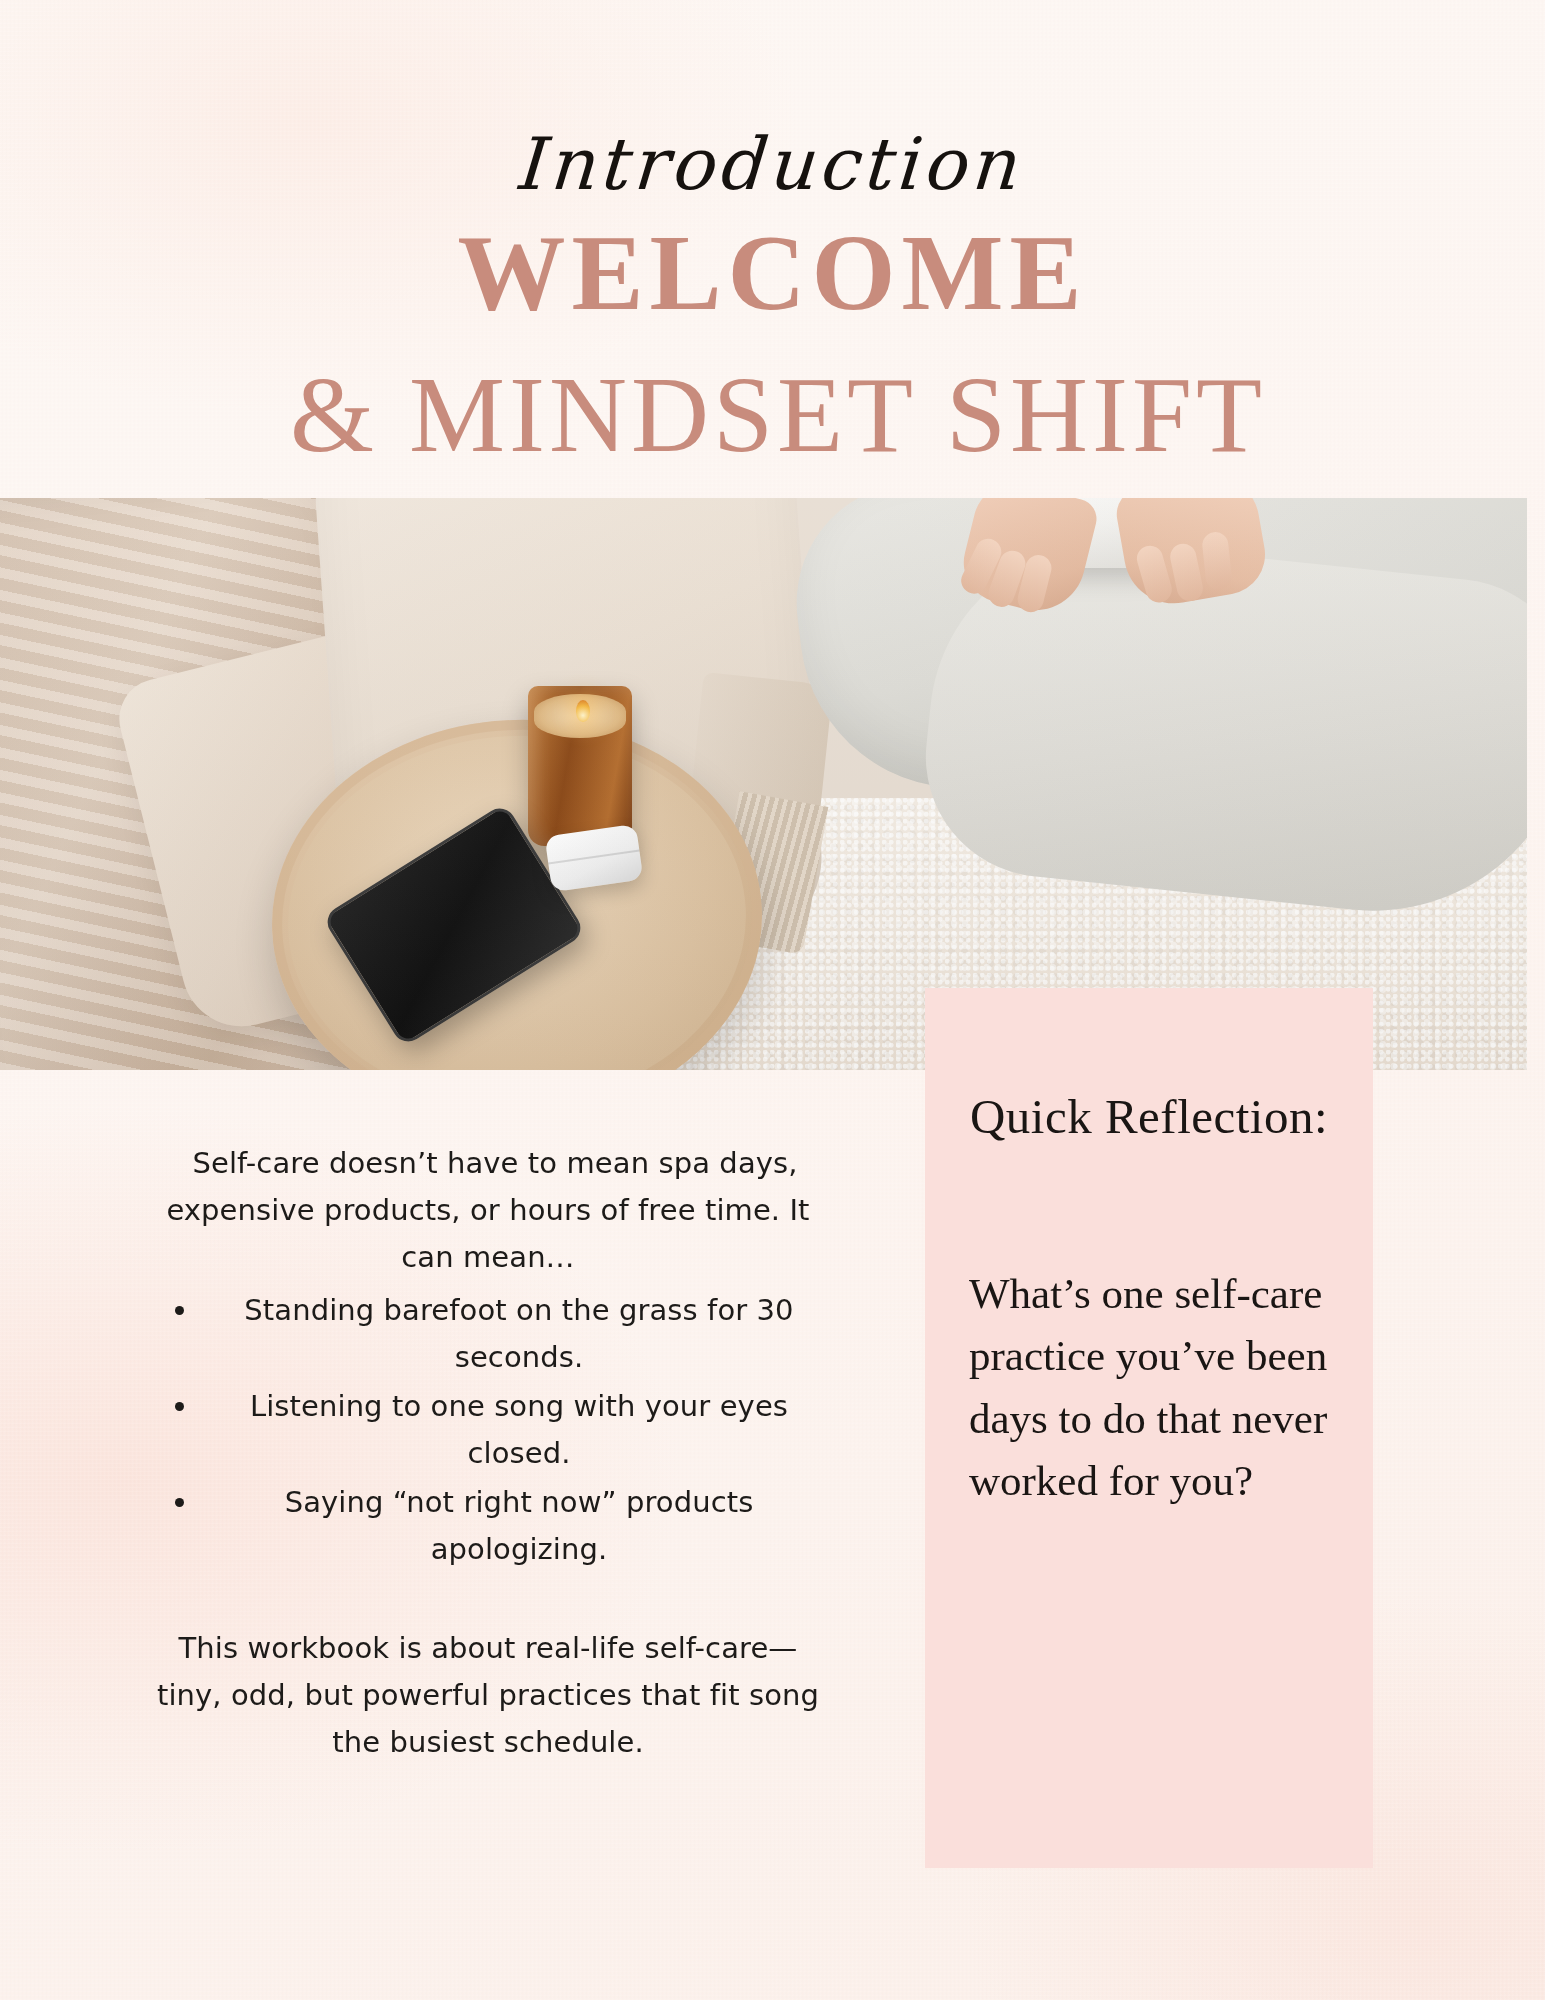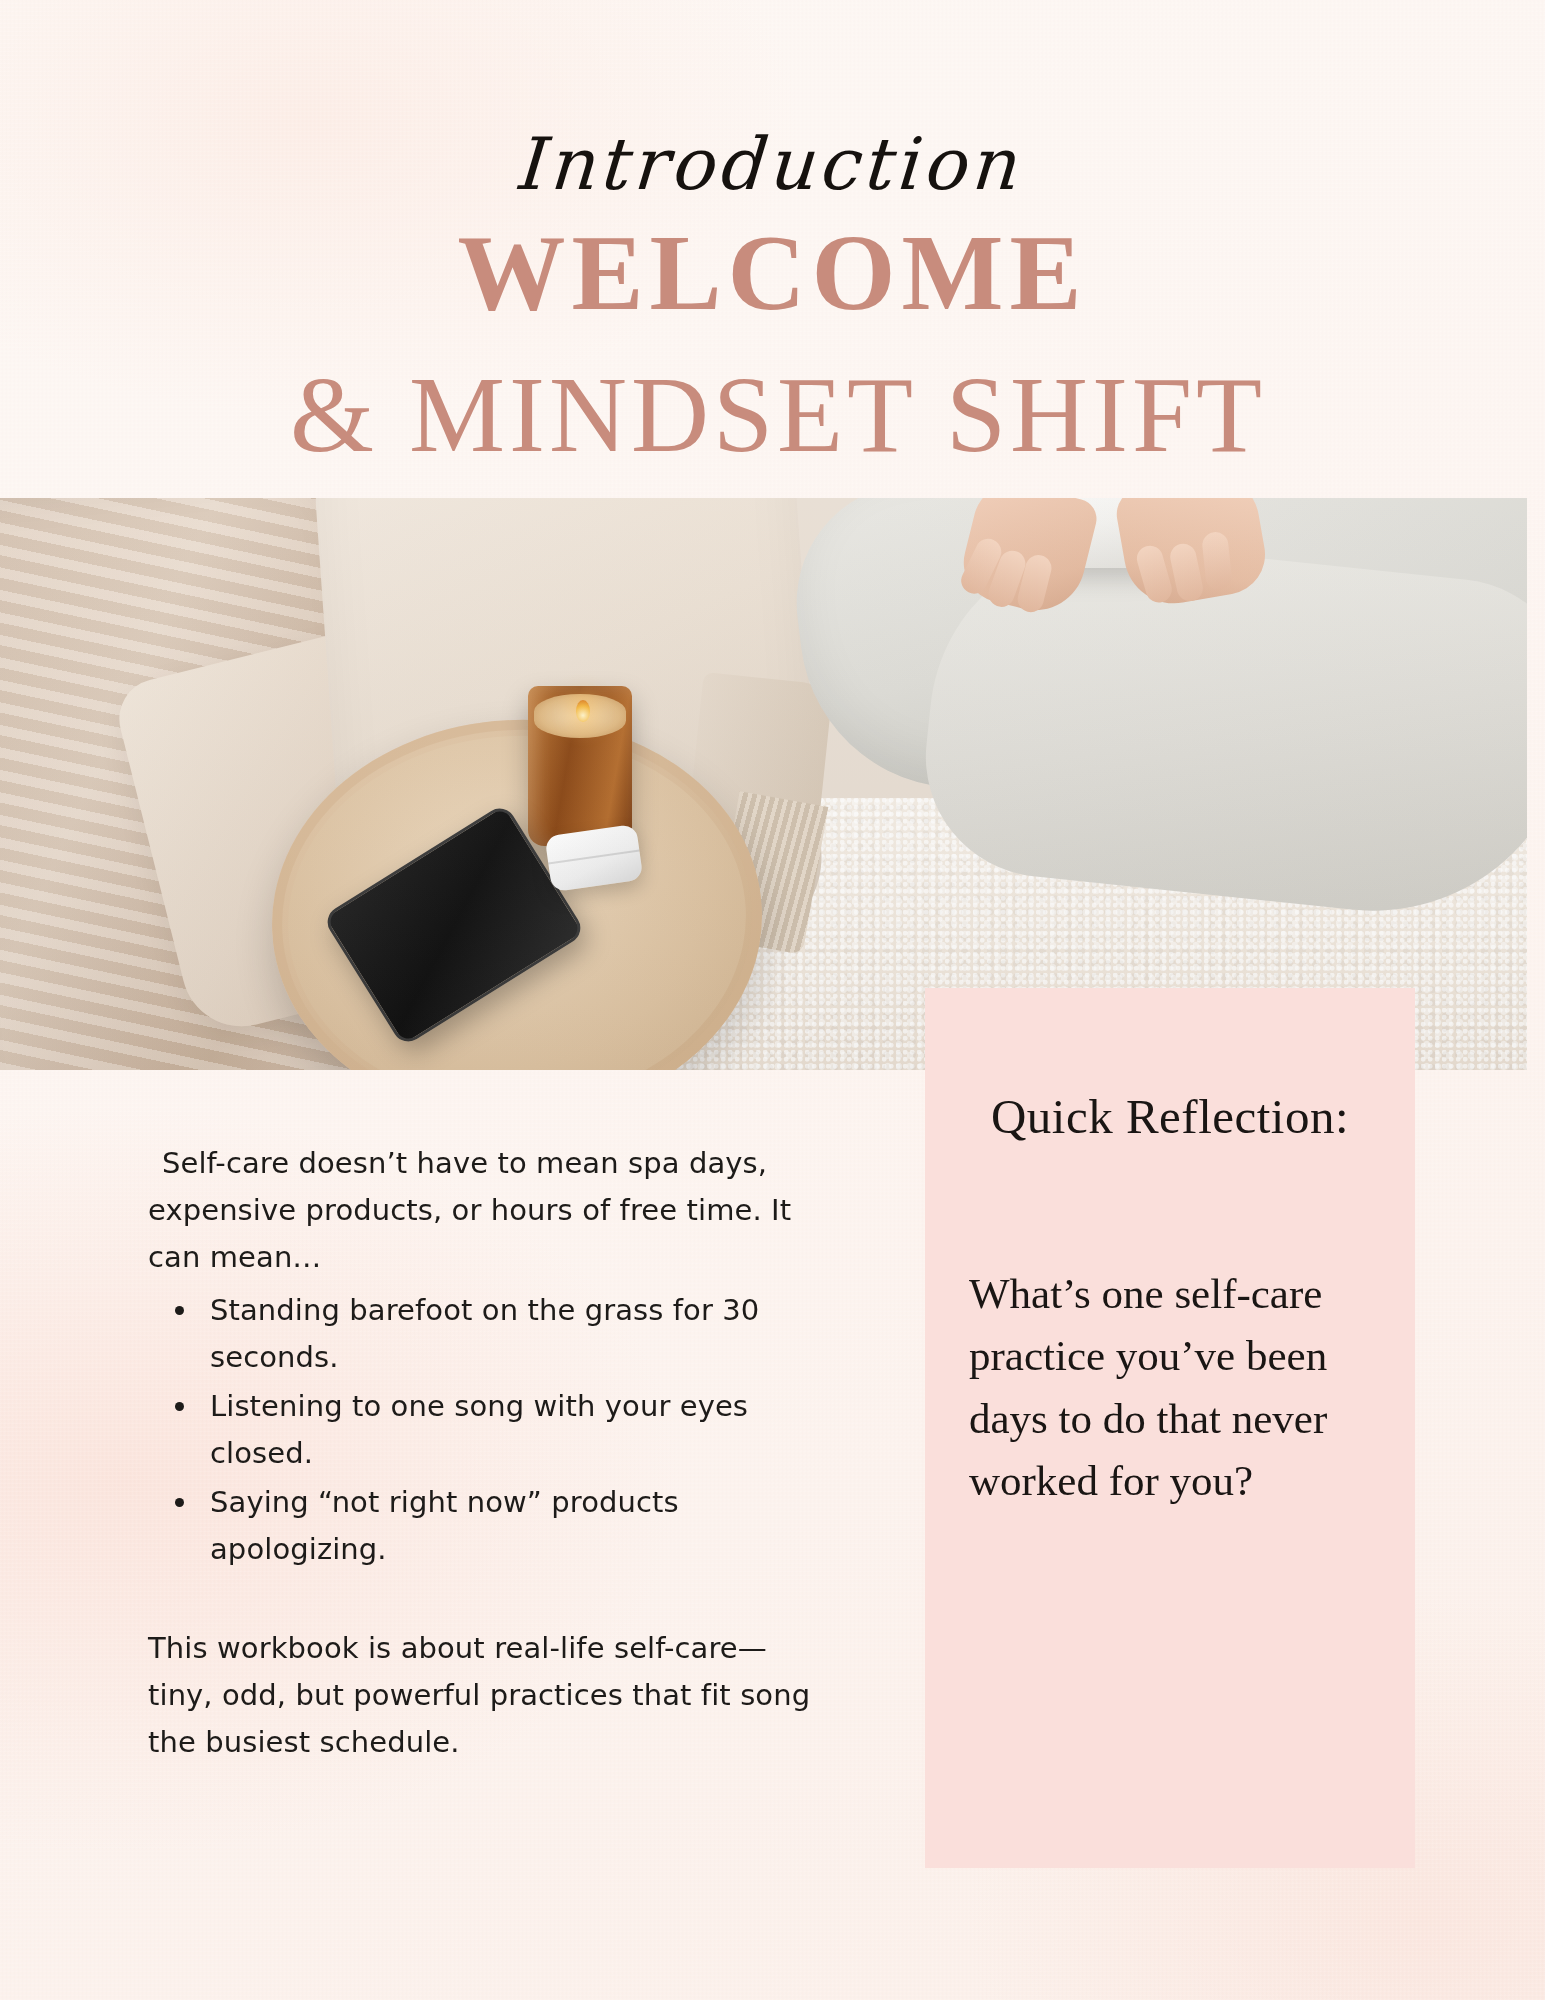--- a/index.html
+++ b/index.html
@@ -287,40 +287,41 @@
   .body-col {
     position: absolute;
     left: 148px;
     top: 1140px;
     width: 680px;
     color: #1d1b19;
     font-family: "DejaVu Sans", sans-serif;
     font-size: 29px;
     line-height: 1.62;
     letter-spacing: 0.1px;
+    text-align: center;
   }
   .body-col p { margin: 0; }
   .intro-para { text-indent: 14px; }
   .bullets {
     margin: 6px 0 7px 0;
     padding-left: 52px;
     list-style: disc;
   }
   .bullets li {
     margin: 0 0 2px 0;
     padding-left: 10px;
   }
   .closing-para { margin-top: 52px !important; }
 
   
   .reflection {
     position: absolute;
     left: 925px;
     top: 988px;
-    width: 490px;
+    width: 448px;
     height: 880px;
     background: #fadfdb;
   }
   .reflection-title {
     font-family: "Liberation Serif", serif;
     font-size: 49px;
     color: #1a1614;
     text-align: center;
     margin-top: 100px;
     letter-spacing: 0.5px;

